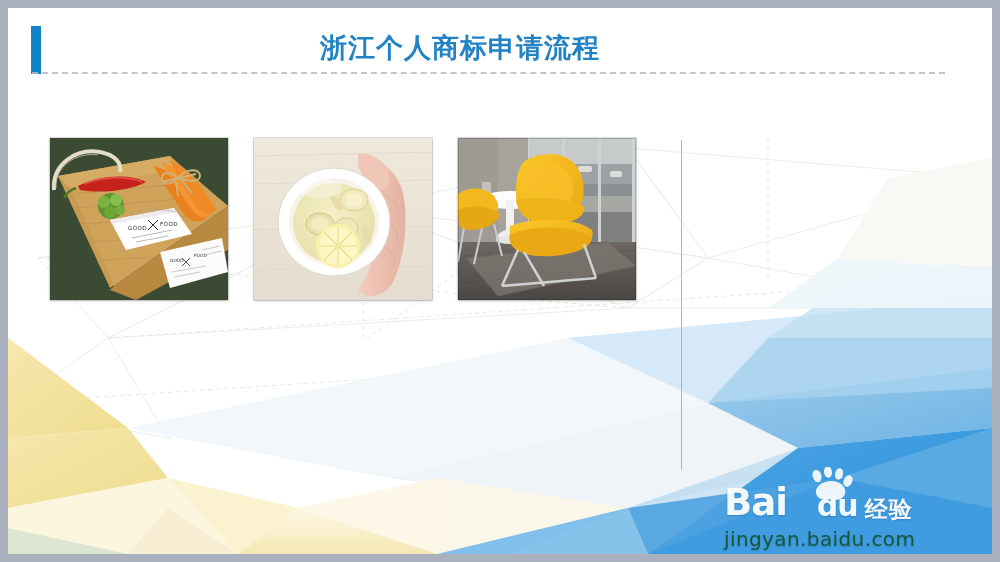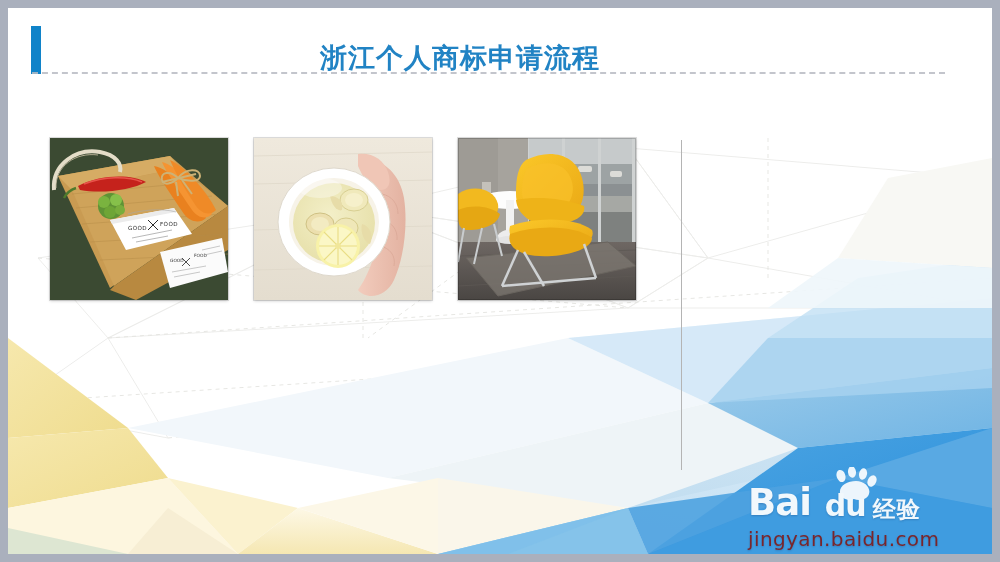--- a/index.html
+++ b/index.html
@@ -57,21 +57,20 @@
     width: 984px;
     text-align: center;
     padding-right: 80px;
     box-sizing: border-box;
     font-size: 27px;
     font-weight: bold;
     letter-spacing: 1px;
     color: #2183c4;
     text-shadow: 0 1px 1px rgba(255,255,255,0.9);
     font-family: "DejaVu Sans", "Liberation Sans", sans-serif;
-    margin-top: 10px;
   }
   #title-divider {
     position: absolute;
     left: 24px;
     top: 64px;
     width: 913px;
     height: 0;
     border-top: 2px dashed #b9bcc4;
     opacity: 0.85;
   }
@@ -101,21 +100,21 @@
     left: 673px;
     top: 132px;
     width: 1px;
     height: 330px;
     background: #b4b4b4;
   }
 
   
   #baidu-watermark {
     position: absolute;
-    left: 740px;
+    left: 716px;
     top: 471px;
     width: 215px;
     height: 72px;
     opacity: 0.93;
   }
   #baidu-logo-row {
     display: flex;
     align-items: flex-end;
     height: 42px;
     line-height: 1;
@@ -125,32 +124,32 @@
     color: #ffffff;
     font-weight: bold;
     text-shadow: 0 1px 2px rgba(40,100,160,0.55);
   }
   #baidu-bai {
     font-size: 37px;
     letter-spacing: -1px;
   }
   #baidu-du {
     font-size: 30px;
-    margin-left: 14px;
+    margin-left: 30px;
     letter-spacing: -1px;
   }
   #baidu-jingyan-cn {
     font-size: 23px;
     margin-left: 7px;
     letter-spacing: 1px;
   }
   #baidu-url {
     font-family: "DejaVu Sans", "Liberation Sans", sans-serif;
     font-size: 20px;
-    color: #7f1d1d;
+    color: #14532d;
     text-shadow: 0 1px 2px rgba(40,100,160,0.55);
     margin-top: 6px;
     letter-spacing: 0.4px;
   }
   #paw-icon {
     position: absolute;
     left: 84px;
     top: -12px;
     width: 46px;
     height: 34px;

